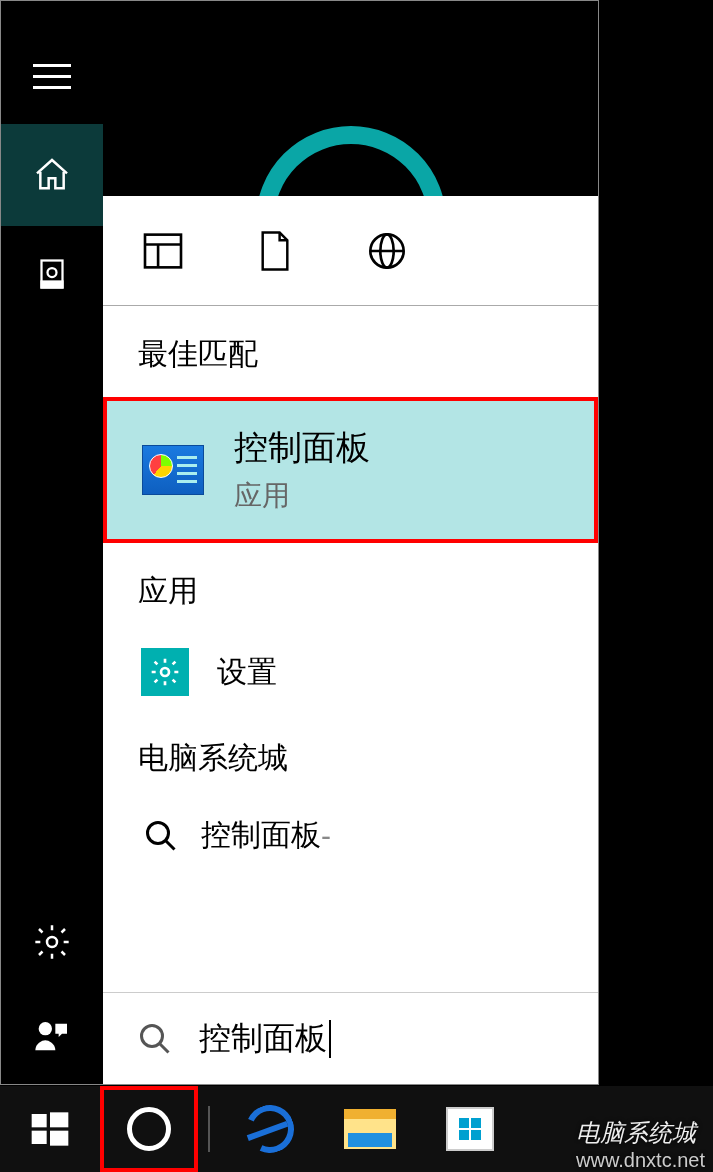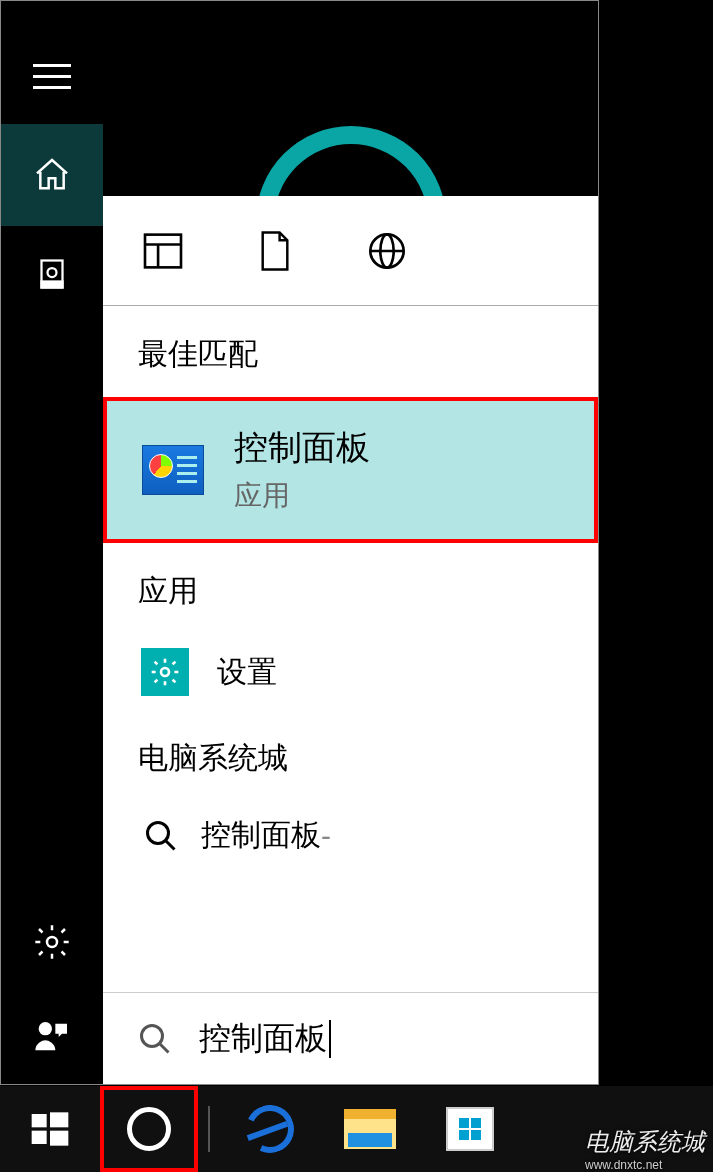--- a/index.html
+++ b/index.html
@@ -226,21 +226,21 @@
       linear-gradient(#00a0d0,#00a0d0) 12px 12px/10px 10px no-repeat;
   }
   .watermark {
     position:absolute;
     right:8px; bottom:0;
     color:#eee;
     font-size:24px;
     text-shadow:0 0 4px #000;
     font-style:italic;
   }
-  .watermark .url { display:block; font-size:12px; font-style:normal; color:#ccc;}
+  .watermark .url { display:block; font-size:20px; font-style:normal; color:#ccc;}
 </style>
 </head>
 <body>
 
 <div class="container">
 
   <div class="sidebar">
     <div class="sidebar-btn">
       <div class="hamburger">
         <span></span>

